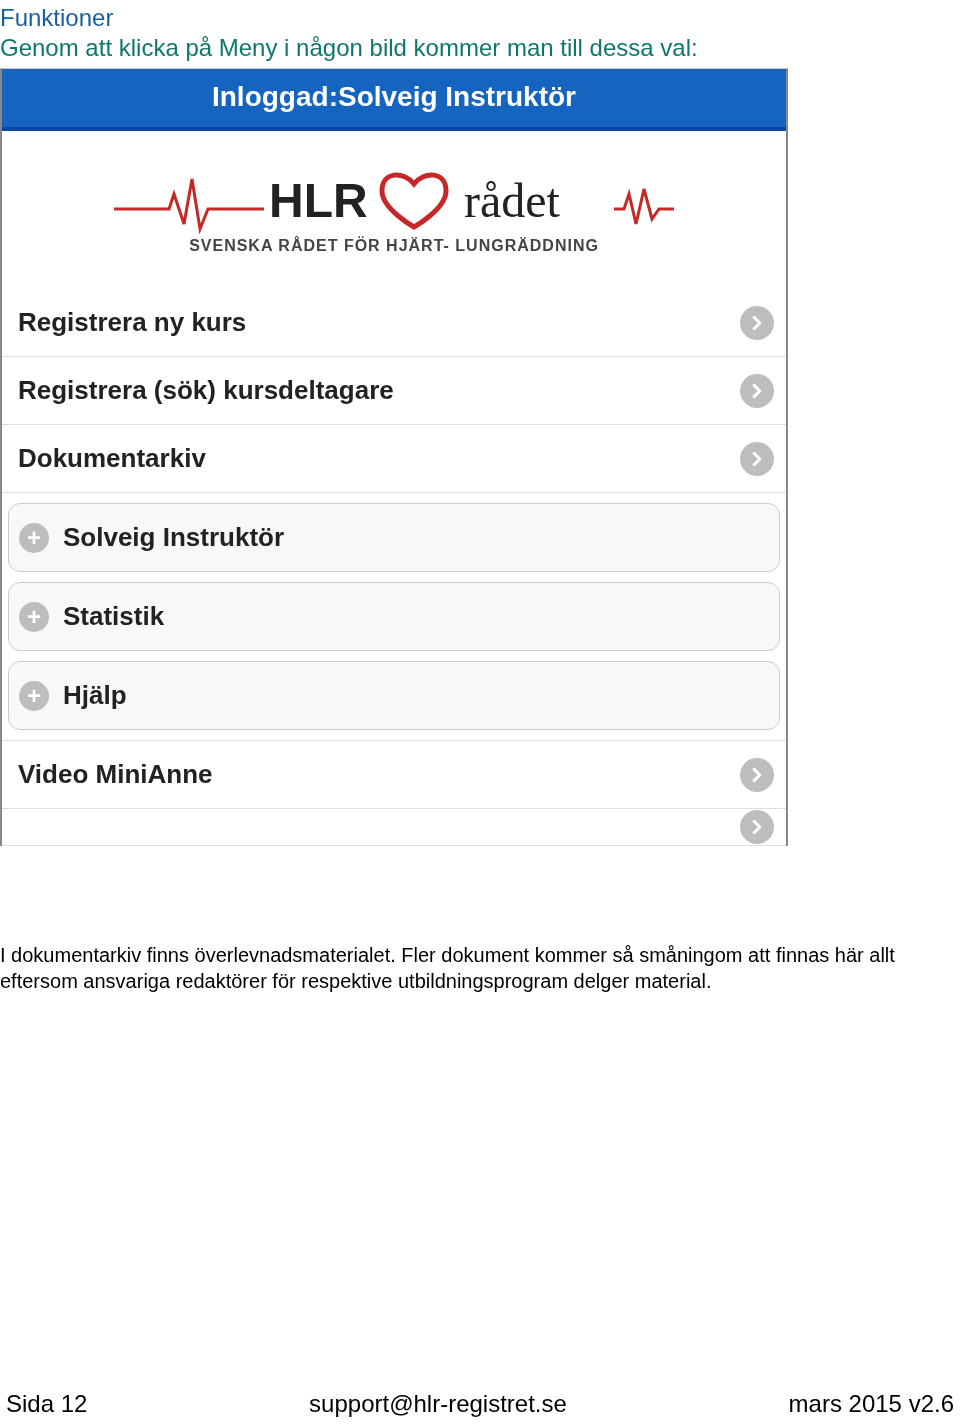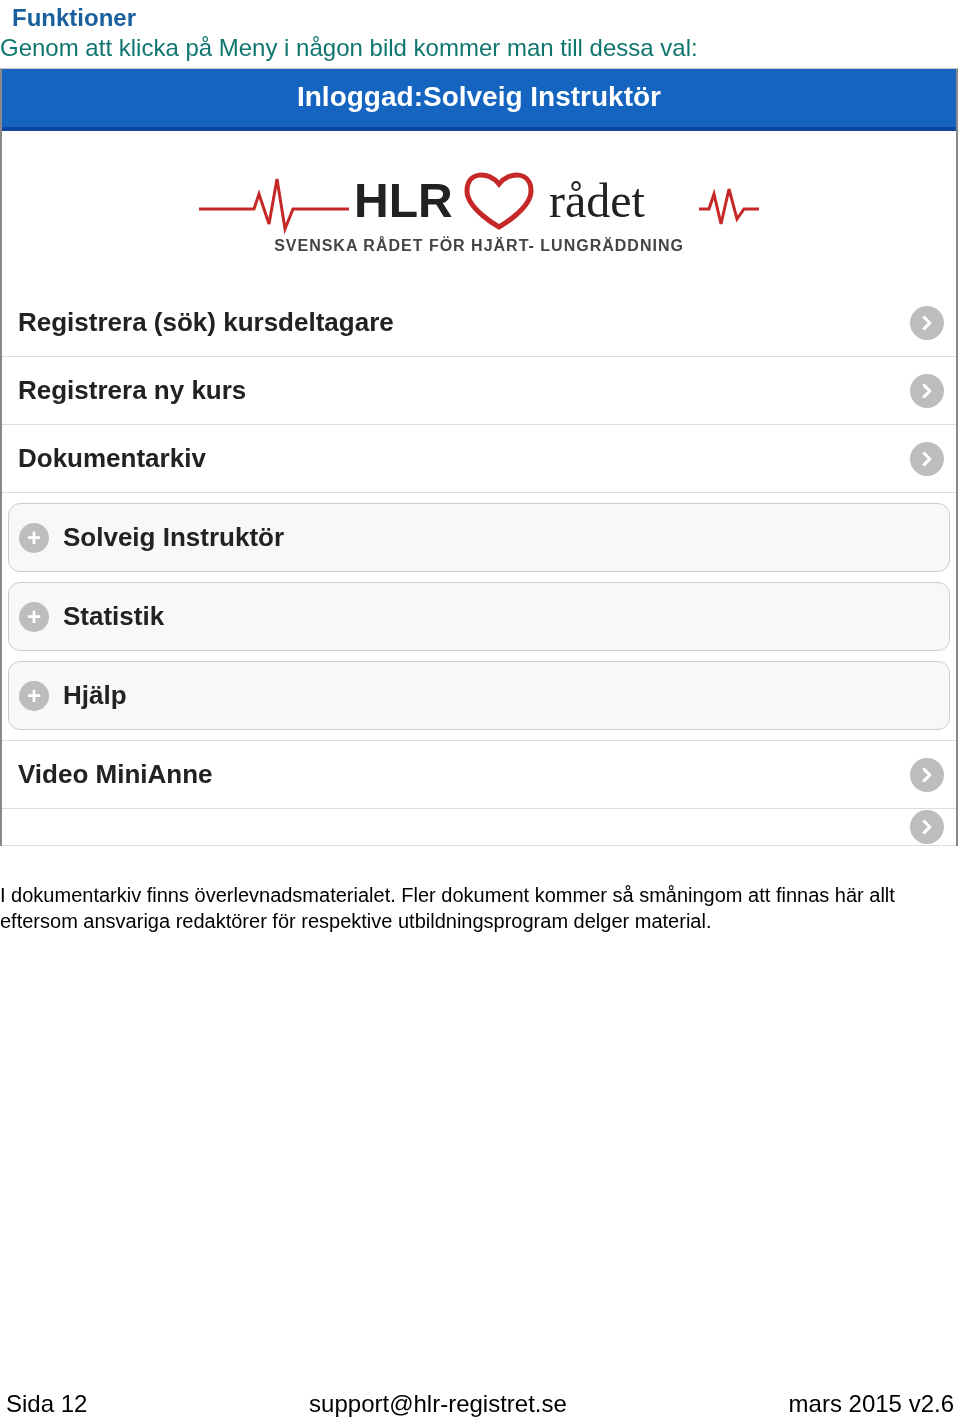--- a/index.html
+++ b/index.html
@@ -7,35 +7,35 @@
       width: 960px;
       height: 1428px;
       font-family: Arial, Helvetica, sans-serif;
       background: #fff;
       position: relative;
       color: #000;
     }
     .header-title {
       color: #1a5f9e;
       font-size: 24px;
-      font-weight: bold;
-      padding: 4px 0 2px 12px;
+      font-weight: normal;
+      padding: 4px 0 2px 0;
     }
     .intro-text {
       font-size: 24px;
       color: #0f766e;
       padding-bottom: 6px;
     }
     .screenshot {
-      width: 958px;
+      width: 788px;
       background: #fff;
       border-left: 2px solid #888;
       border-top: 1px solid #ccc;
       border-right: 2px solid #888;
-      margin-bottom: 36px;
+      margin-bottom: 96px;
     }
     .login-bar {
       background: #1565c0;
       color: #fff;
       text-align: center;
       font-size: 28px;
       font-weight: bold;
       padding: 12px 0 14px 0;
       border-bottom: 4px solid #0d47a1;
     }
@@ -147,29 +147,29 @@
       <text x="350" y="58" font-family="Georgia, serif" font-size="48" font-weight="400" fill="#222">rådet</text>
 
       <polyline points="500,50 510,50 515,35 522,65 530,30 538,60 545,50 560,50" stroke="#c62828" stroke-width="3" fill="none"></polyline>
 
       <text x="280" y="92" text-anchor="middle" font-family="Arial" font-size="16" font-weight="bold" fill="#444" letter-spacing="1">SVENSKA RÅDET FÖR HJÄRT- LUNGRÄDDNING</text>
     </svg>
   </div>
 
   <ul class="menu-list">
     <li class="menu-item">
+      <span>Registrera ny kurs</span>
+      <span class="chevron-badge">
+        <svg viewBox="0 0 10 10">
+            <polyline points="3,1 7,5 3,9" stroke="#fff" stroke-width="2.2" fill="none" stroke-linecap="round" stroke-linejoin="round"></polyline>
+          </svg>
+      </span>
+    </li>
+    <li class="menu-item">
       <span>Registrera (sök) kursdeltagare</span>
-      <span class="chevron-badge">
-        <svg viewBox="0 0 10 10">
-            <polyline points="3,1 7,5 3,9" stroke="#fff" stroke-width="2.2" fill="none" stroke-linecap="round" stroke-linejoin="round"></polyline>
-          </svg>
-      </span>
-    </li>
-    <li class="menu-item">
-      <span>Registrera ny kurs</span>
       <span class="chevron-badge">
         <svg viewBox="0 0 10 10">
             <polyline points="3,1 7,5 3,9" stroke="#fff" stroke-width="2.2" fill="none" stroke-linecap="round" stroke-linejoin="round"></polyline>
           </svg>
       </span>
     </li>
     <li class="menu-item">
       <span>Dokumentarkiv</span>
       <span class="chevron-badge">
         <svg viewBox="0 0 10 10">

